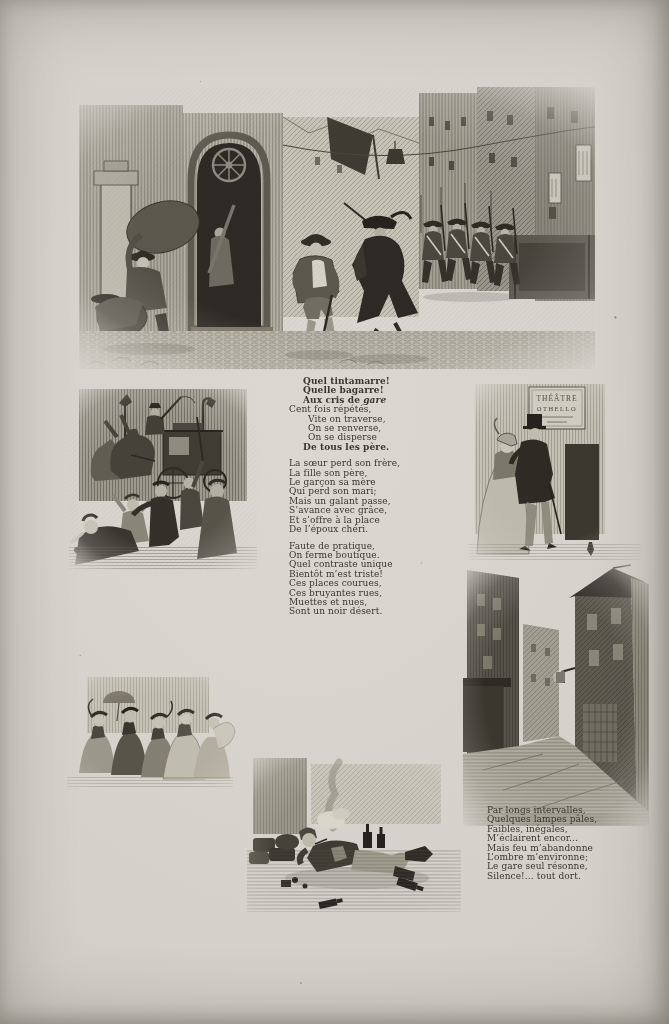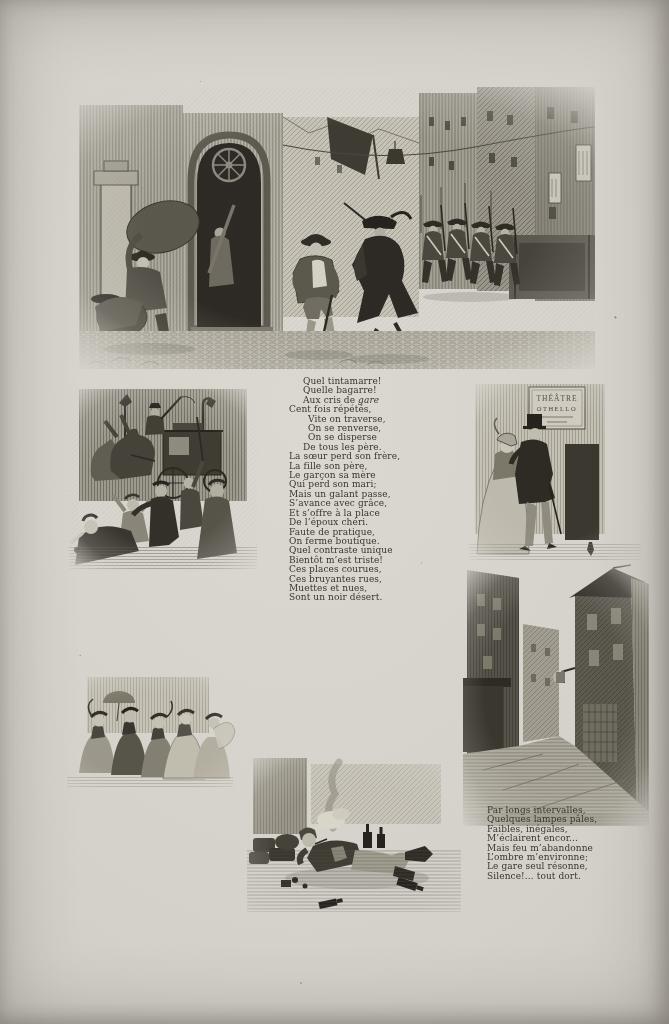--- a/index.html
+++ b/index.html
@@ -26,23 +26,23 @@
   .eng-top{left:78px;top:86px;width:516px;height:282px;}
   .eng-riot{left:68px;top:386px;width:188px;height:184px;}
   .eng-couple{left:468px;top:383px;width:172px;height:182px;}
   .eng-alley{left:462px;top:563px;width:186px;height:262px;}
   .eng-belles{left:62px;top:676px;width:174px;height:120px;}
   .eng-drunk{left:246px;top:753px;width:214px;height:192px;}
   .poem{position:absolute;color:#3a362e;font-size:9px;line-height:9.4px;letter-spacing:.1px;}
   .poem-center{left:289px;top:377px;width:172px;}
   .poem-bl{left:84px;top:799px;width:150px;}
   .poem-br{left:487px;top:806px;width:160px;}
-  .stanza + .stanza{margin-top:0;}
+  .stanza + .stanza{margin-top:7px;}
   .pline{white-space:nowrap;}
-  .pline.ind1{margin-left:14px;}
+  .pline.ind1{margin-left:14px;font-weight:bold;}
   .pline.ind2{margin-left:19px;}
   .pline em{font-style:italic;}
   .poster-text{font-family:"Liberation Serif",serif;fill:#474338;}
 </style>
 </head>
 <body>
 
 <div class="page">
   <div class="texture"></div>
 

